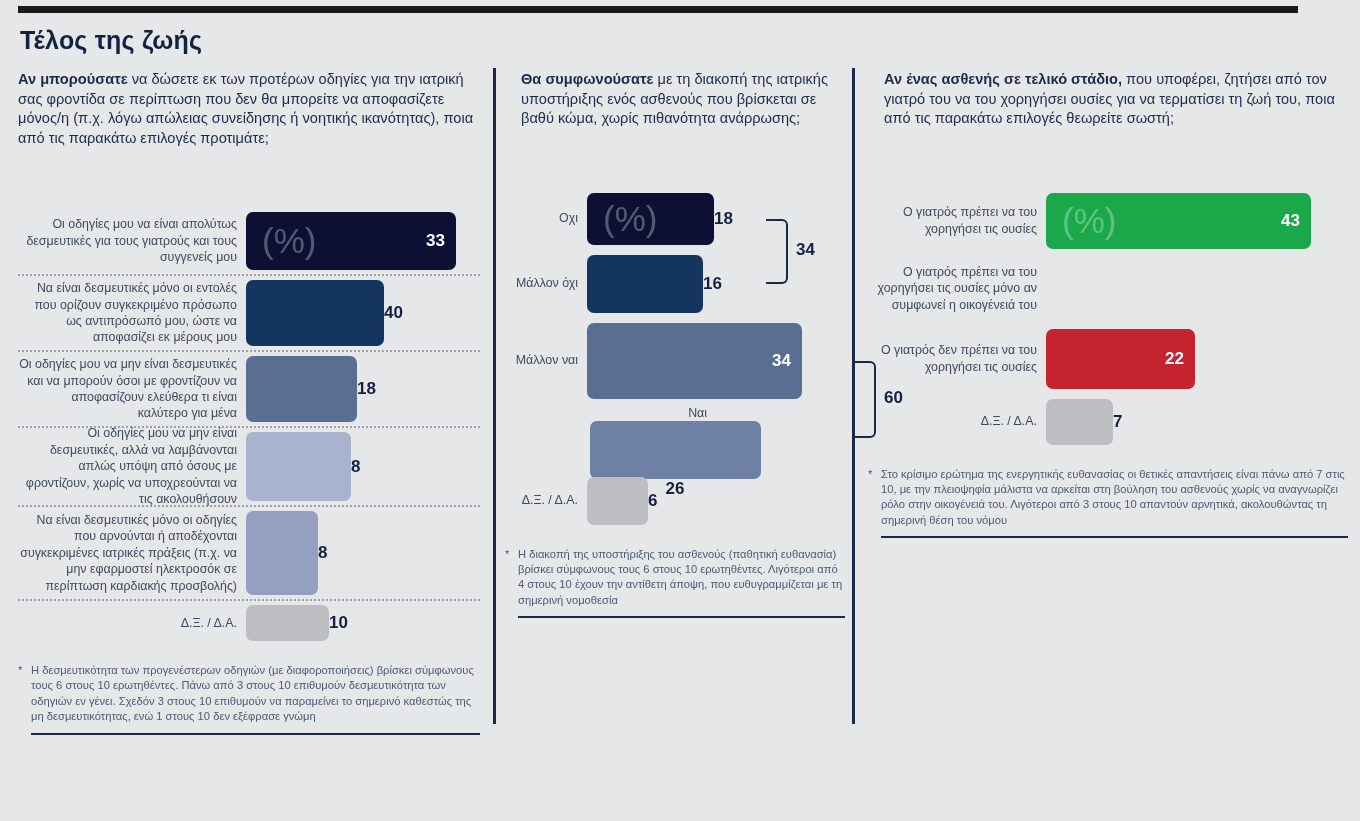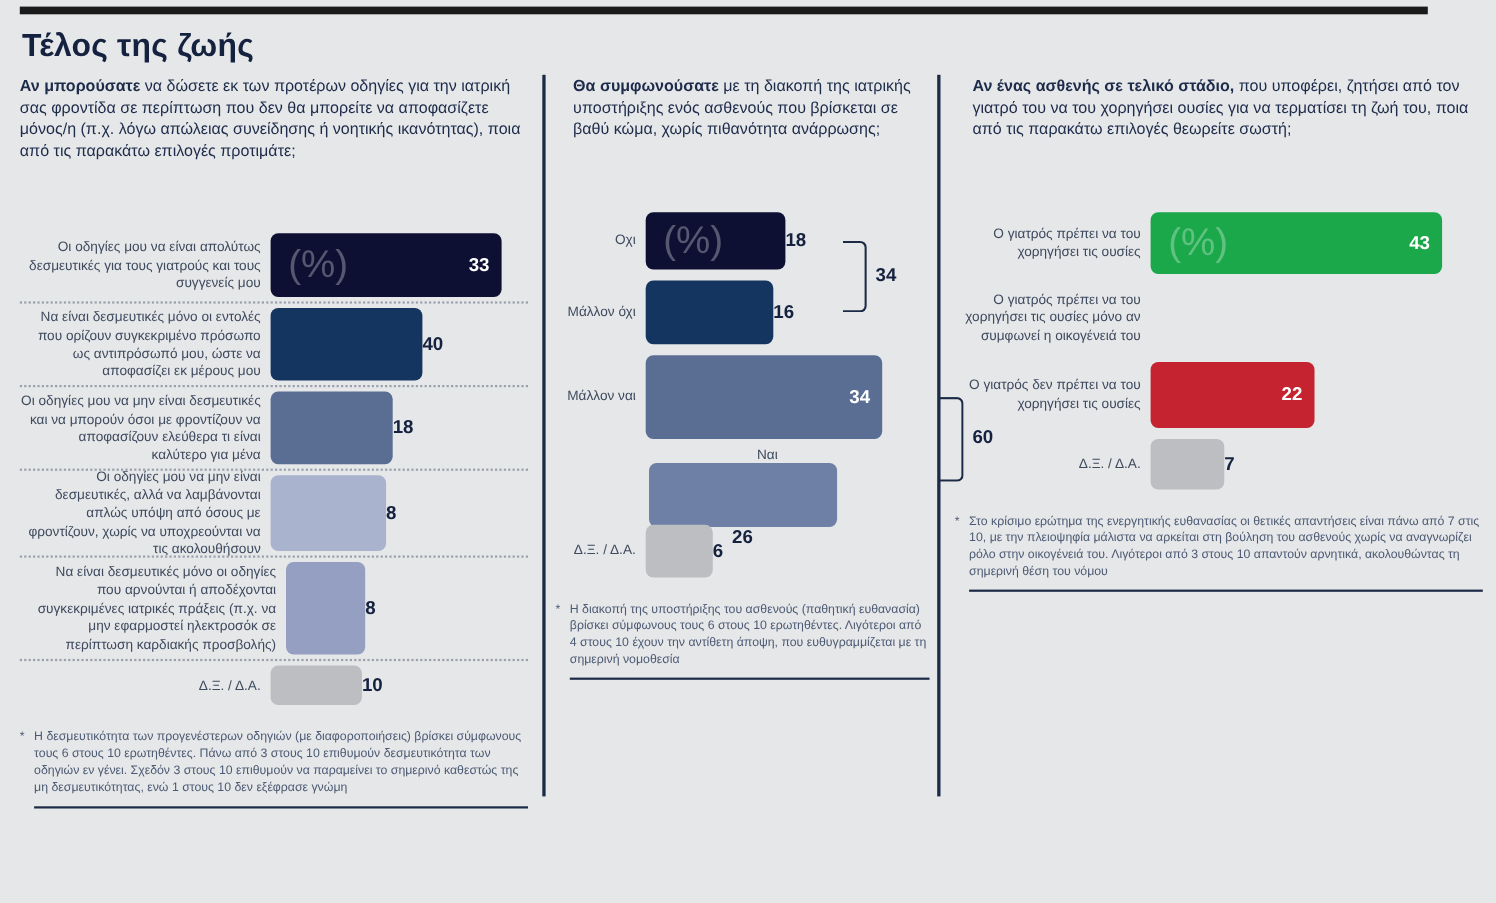--- a/index.html
+++ b/index.html
@@ -11,21 +11,21 @@
   }
   #page { position: relative; width: 1360px; height: 821px; background: #e6e7e9; }
 
   .top-rule {
     position: absolute; left: 18px; top: 6px; width: 1280px; height: 7px;
     background: #1a1a1a;
   }
 
   .title {
     position: absolute; left: 20px; top: 26px;
-    font-size: 29px; font-weight: bold; color: #14213f;
+    font-size: 25px; font-weight: bold; color: #14213f;
     letter-spacing: 0.2px;
   }
 
   
   .col { position: absolute; top: 70px; }
   #col1 { left: 18px;  width: 462px; }
   #col2 { left: 505px; width: 340px; }
   #col3 { left: 868px; width: 480px; }
 
   .divider { position: absolute; top: 68px; width: 3px; background: #1b2a46; }
@@ -107,21 +107,21 @@
           <div class="bar" style="width: 111px; height: 66px; background: rgb(90, 110, 148);"></div>
           <span class="val">18</span>
         </div>
         <div class="dashsep"></div>
         <div class="row" style="height: 77px;">
           <div class="rlabel" style="width: 228px;">Οι οδηγίες μου να μην είναι δεσμευτικές, αλλά να λαμβάνονται απλώς υπόψη από όσους με φροντίζουν, χωρίς να υποχρεούνται να τις ακολουθήσουν</div>
           <div class="bar" style="width: 105px; height: 69px; background: rgb(170, 179, 205);"></div>
           <span class="val">8</span>
         </div>
         <div class="dashsep"></div>
-        <div class="row" style="height: 92px; margin-left: 14px;">
+        <div class="row" style="height: 92px;">
           <div class="rlabel" style="width: 228px;">Να είναι δεσμευτικές μόνο οι οδηγίες που αρνούνται ή αποδέχονται συγκεκριμένες ιατρικές πράξεις (π.χ. να μην εφαρμοστεί ηλεκτροσόκ σε περίπτωση καρδιακής προσβολής)</div>
           <div class="bar" style="width: 72px; height: 84px; background: rgb(148, 159, 194);"></div>
           <span class="val">8</span>
         </div>
         <div class="dashsep"></div>
         <div class="row" style="height: 44px;">
           <div class="rlabel" style="width: 228px;">Δ.Ξ. / Δ.Α.</div>
           <div class="bar" style="width: 83px; height: 36px; background: rgb(188, 190, 194);"></div>
           <span class="val">10</span>
         </div>

